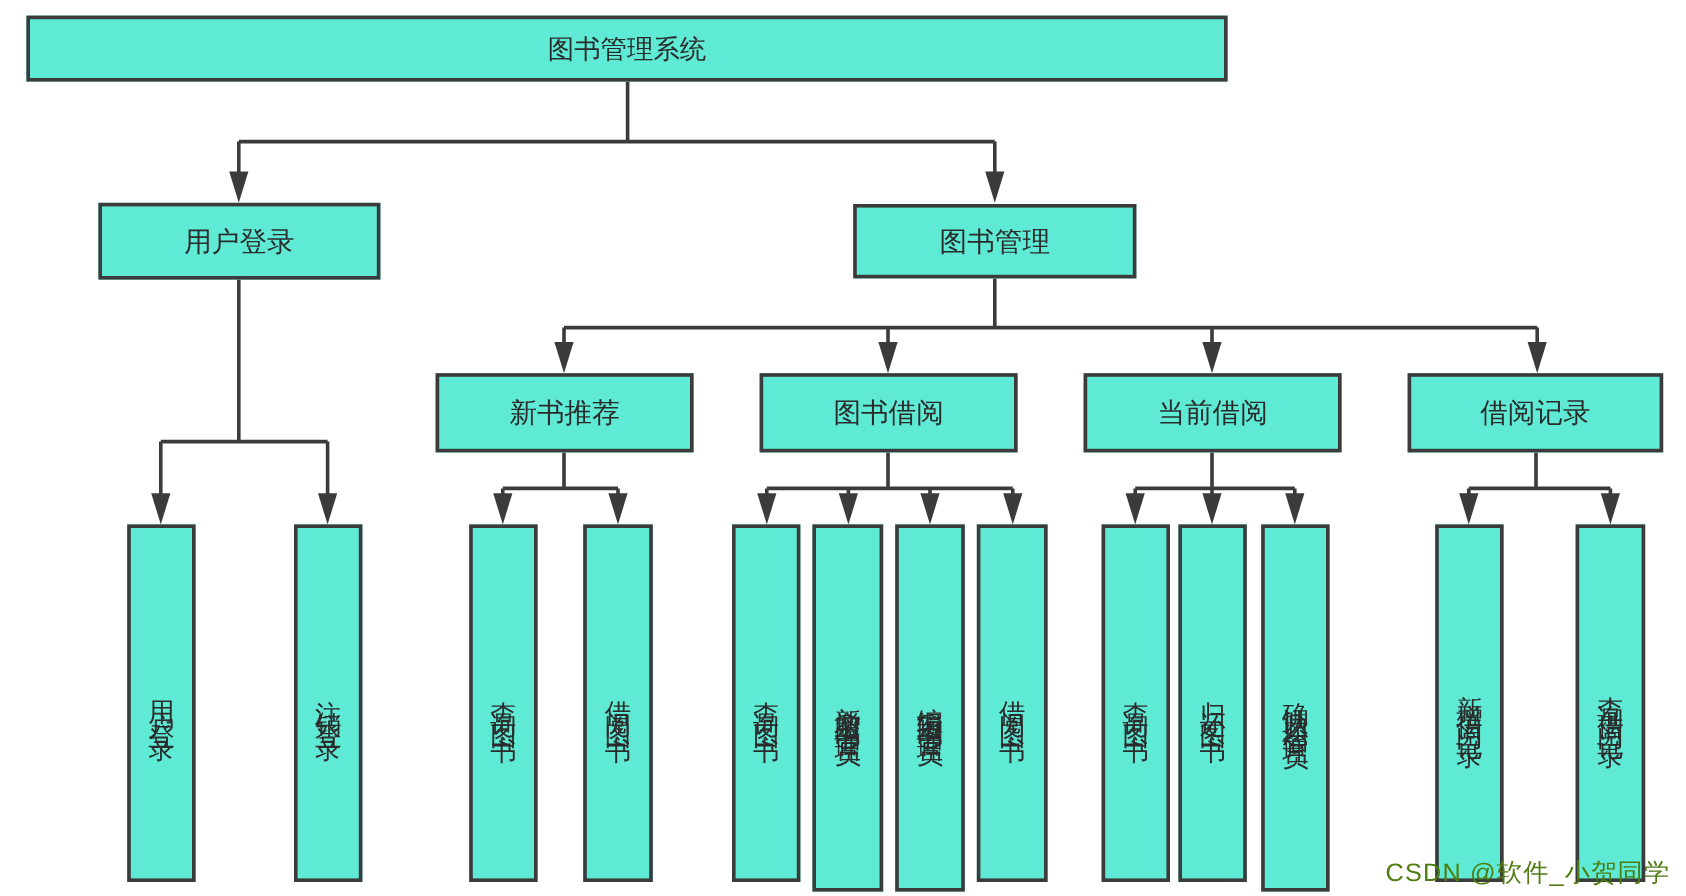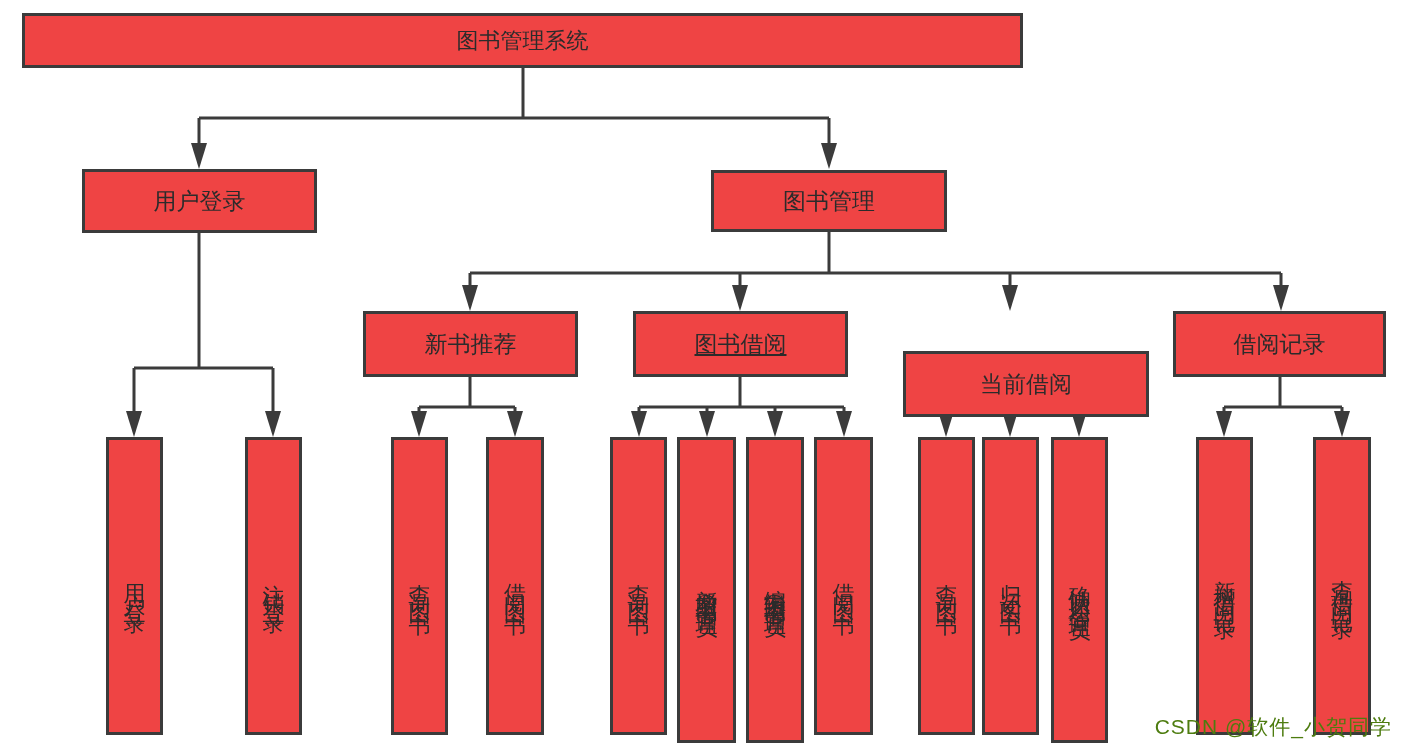--- a/index.html
+++ b/index.html
@@ -18,21 +18,21 @@
   #connectors {
     position: absolute;
     left: 0;
     top: 0;
     width: 1405px;
     height: 747px;
   }
   .box {
     position: absolute;
     box-sizing: border-box;
-    background: #ef4444;
+    background: #5eead4;
     border: 3px solid #3b3b3b;
     color: #2b2b2b;
     display: flex;
     align-items: center;
     justify-content: center;
     font-size: 23px;
     line-height: 1;
     white-space: nowrap;
   }
   .box.root { font-size: 22px; }
@@ -93,22 +93,22 @@
       <polygon points="1334,411 1350,411 1342,437"></polygon>
     </g>
   </svg>
 
   <div class="box root" style="left:22px; top:13px; width:1001px; height:55px;">图书管理系统</div>
 
   <div class="box" style="left:82px; top:169px; width:235px; height:64px;">用户登录</div>
   <div class="box" style="left:363px; top:311px; width:215px; height:66px;">新书推荐</div>
 
   <div class="box" style="left:711px; top:170px; width:236px; height:62px;">图书管理</div>
-  <div class="box" style="left:633px; top:311px; width:215px; height:66px;text-decoration:underline;">图书借阅</div>
-  <div class="box" style="left:903px; top:311px; width:246px; height:66px;margin-top:40px;">当前借阅</div>
+  <div class="box" style="left:633px; top:311px; width:215px; height:66px;">图书借阅</div>
+  <div class="box" style="left:903px; top:311px; width:215px; height:66px;">当前借阅</div>
   <div class="box" style="left:1173px; top:311px; width:213px; height:66px;">借阅记录</div>
 
   <div class="box v ls4" style="left:106px; top:437px; width:57px; height:298px;">用户登录</div>
   <div class="box v ls4" style="left:245px; top:437px; width:57px; height:298px;">注销登录</div>
 
   <div class="box v ls4" style="left:391px; top:437px; width:57px; height:298px;">查询图书</div>
   <div class="box v ls4" style="left:486px; top:437px; width:58px; height:298px;">借阅图书</div>
 
   <div class="box v ls4" style="left:610px; top:437px; width:57px; height:298px;">查询图书</div>
   <div class="box v ls9" style="left:677px; top:437px; width:59px; height:306px;">新增图书（管理员）</div>

